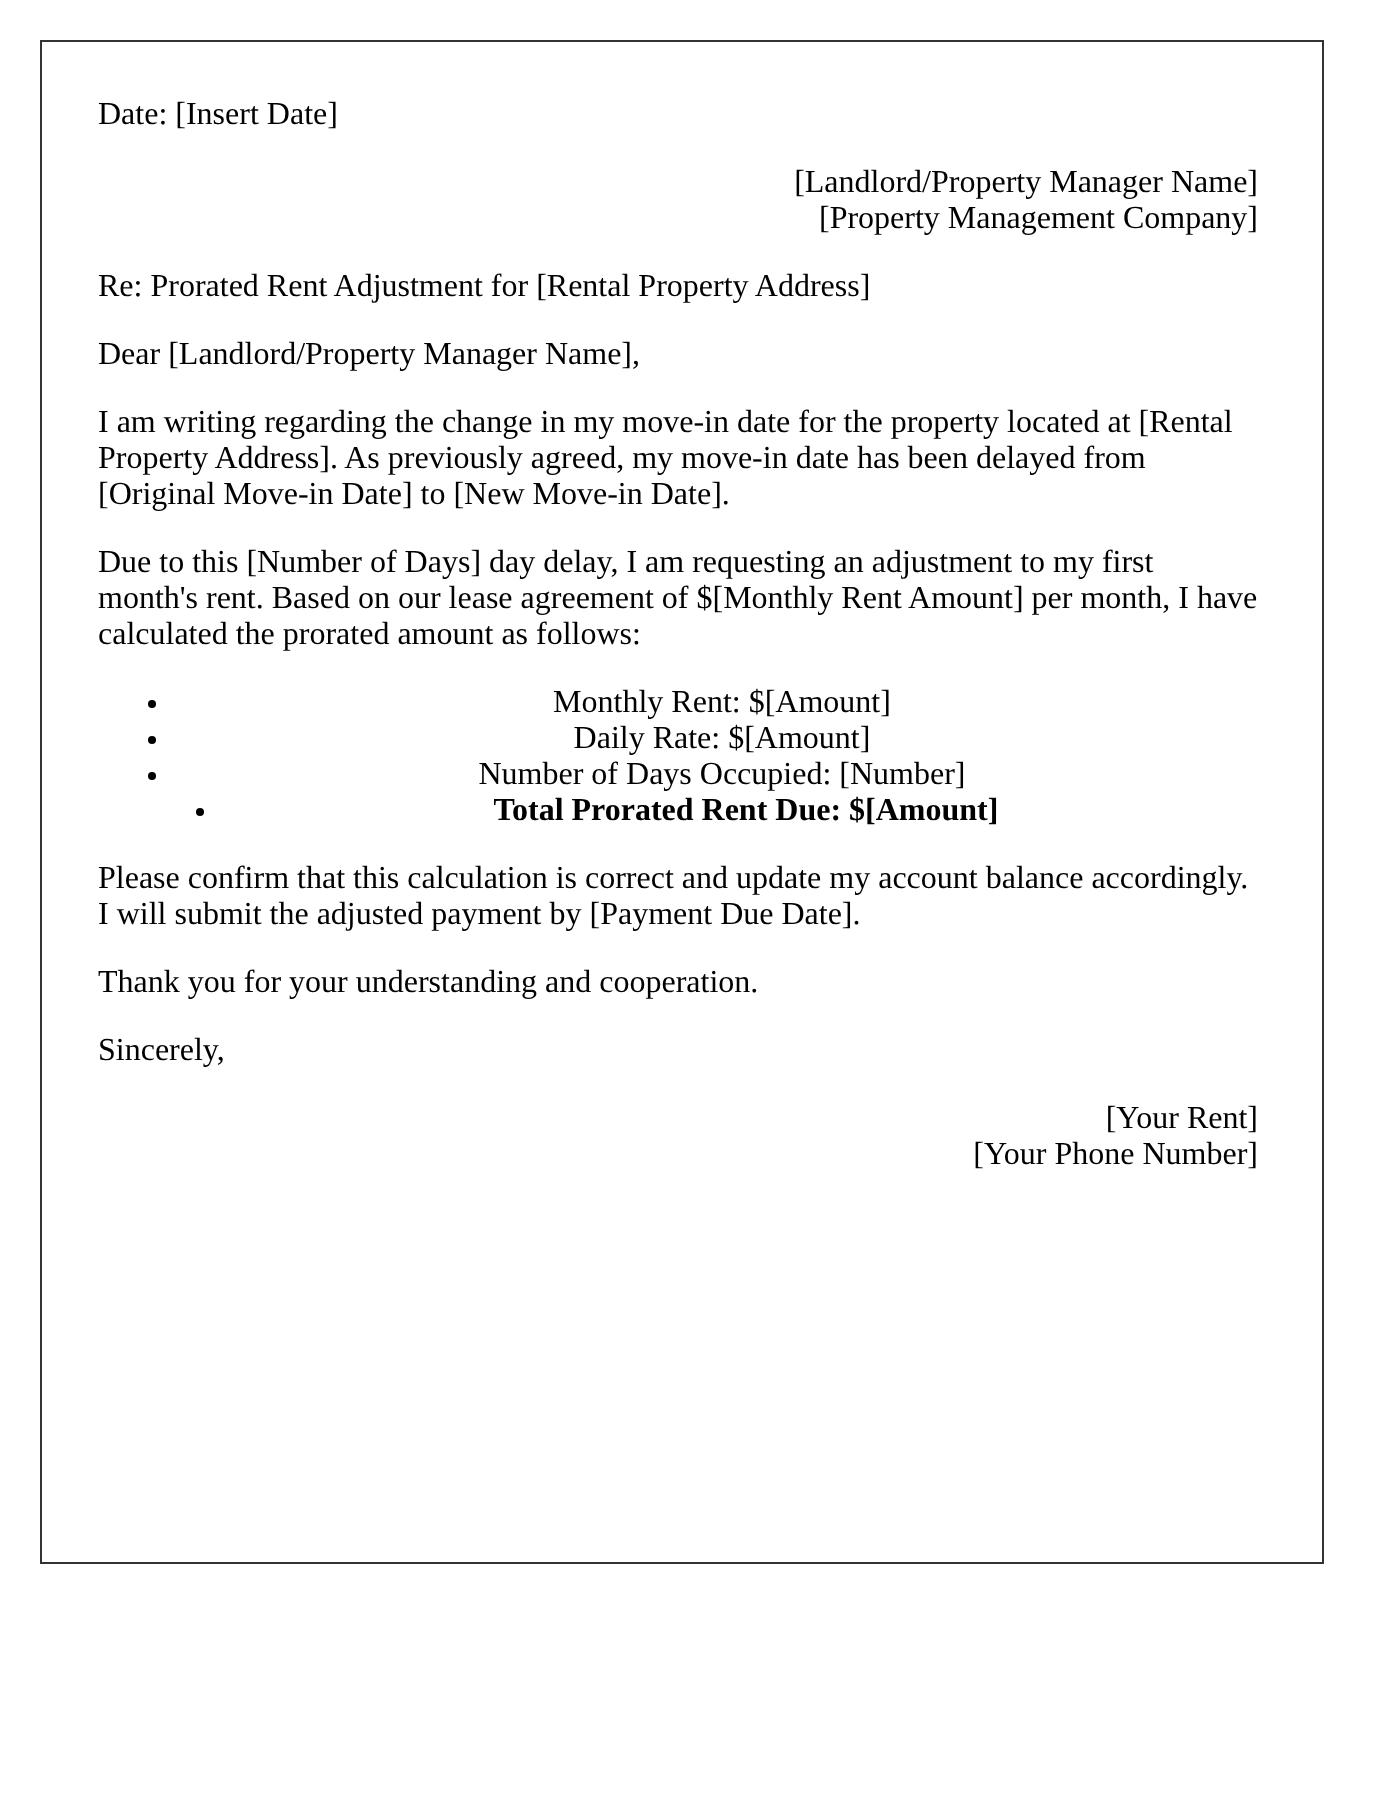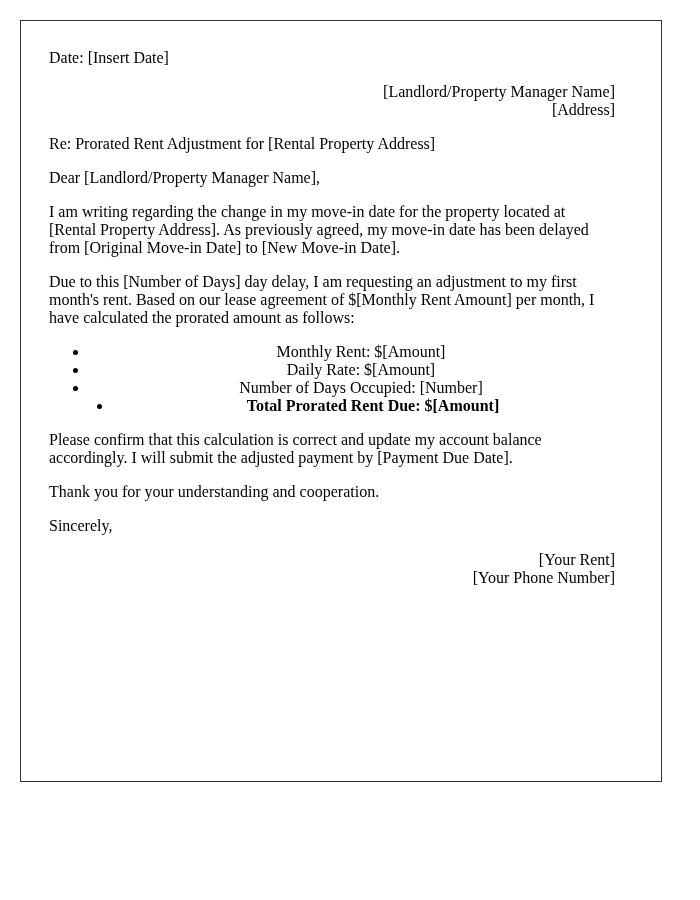--- a/index.html
+++ b/index.html
@@ -4,35 +4,35 @@
 <style>
   html, body { margin: 0; padding: 0; background: #ffffff; }
   body { width: 700px; height: 900px; position: relative; font-family: "Liberation Serif", "DejaVu Serif", serif; color: #000; }
   .letter {
     position: absolute; left: 20px; top: 20px;
     width: 584px; height: 704px;
     padding: 28px 28px 28px 28px;
     border: 1px solid #333333;
     font-size: 16px; line-height: 18px;
   }
-  .letter p { margin: 0 18px 16px 0; }
+  .letter p { margin: 0 4px 16px 0; }
   .letter ul { margin: 0 0 16px 0; padding-left: 40px; }
   .letter li { margin: 0; text-align: center; }
   .letter li.bold { font-weight: bold; margin-left: 24px; }
   .line { display: block; text-align: right; }
 </style>
 </head>
 <body>
 
 <div class="letter">
   <p>Date: [Insert Date]</p>
 
   <p>
     <span class="line">[Landlord/Property Manager Name]</span>
-    <span class="line">[Address]</span>
+    <span class="line">[Property Management Company]</span>
   </p>
 
   <p>Re: Prorated Rent Adjustment for [Rental Property Address]</p>
 
   <p>Dear [Landlord/Property Manager Name],</p>
 
   <p>I am writing regarding the change in my move-in date for the property located at [Rental Property Address]. As previously agreed, my move-in date has been delayed from [Original Move-in Date] to [New Move-in Date].</p>
 
   <p>Due to this [Number of Days] day delay, I am requesting an adjustment to my first month's rent. Based on our lease agreement of $[Monthly Rent Amount] per month, I have calculated the prorated amount as follows:</p>
 

